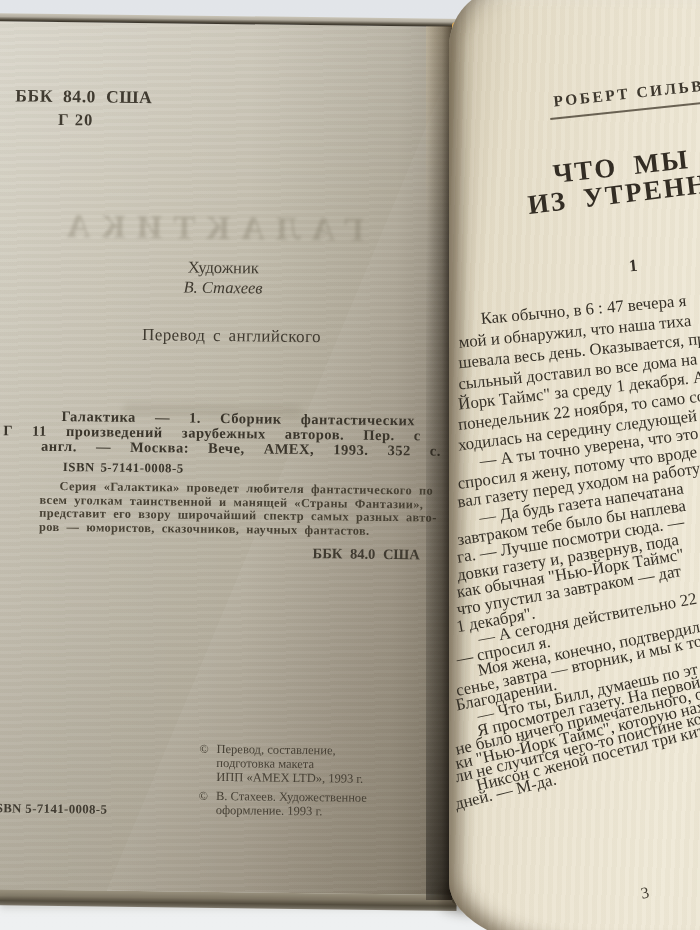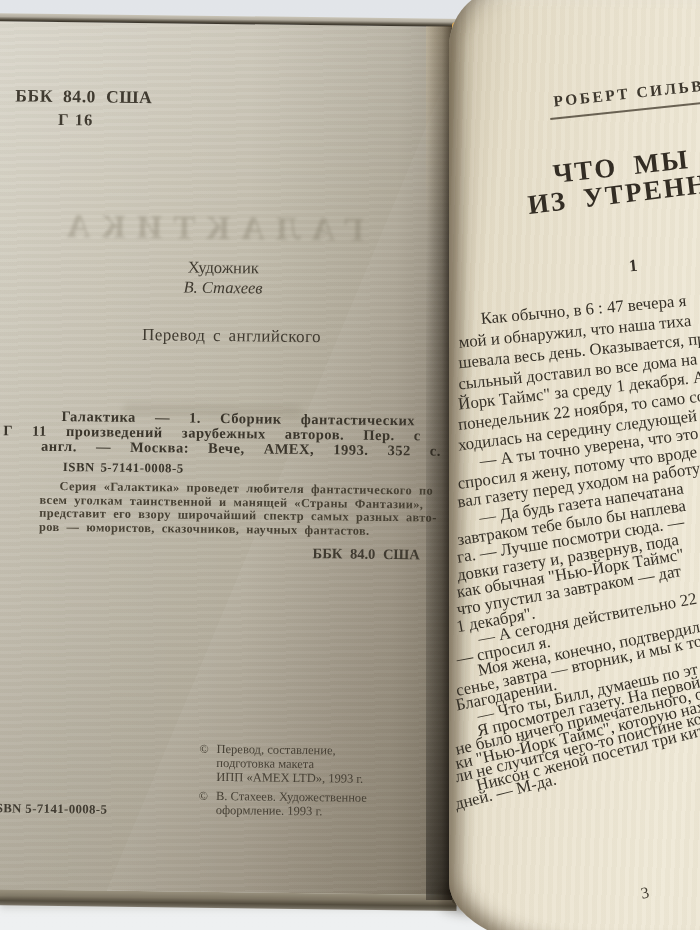--- a/index.html
+++ b/index.html
@@ -107,21 +107,21 @@
   .rp-line.indent{padding-left:22px;}
   .page-num{position:absolute;left:192px;top:894px;font-size:16px;transform:rotate(-11deg);color:#403a2f;}
 </style>
 </head>
 <body>
 
 <div class="left-page">
   <div class="lp-shade"></div>
   <div class="lp-content">
     <div class="abs bbk-top">ББК 84.0 США</div>
-    <div class="abs bbk-num">Г 16</div>
+    <div class="abs bbk-num">Г 20</div>
     <div class="abs ghost-title">ГАЛАКТИКА</div>
     <div class="abs ghost-smudge"></div>
     <div class="abs artist">
       <div>Художник</div>
       <div class="artist-name">В. Стахеев</div>
     </div>
     <div class="abs translation">Перевод с английского</div>
     <div class="abs catalog">
         <div class="cat-line" style="--i: 0;">Галактика — 1. Сборник фантастических</div>
         <div class="cat-line" style="--i: 1;">Г 11 произведений зарубежных авторов. Пер. с</div>

